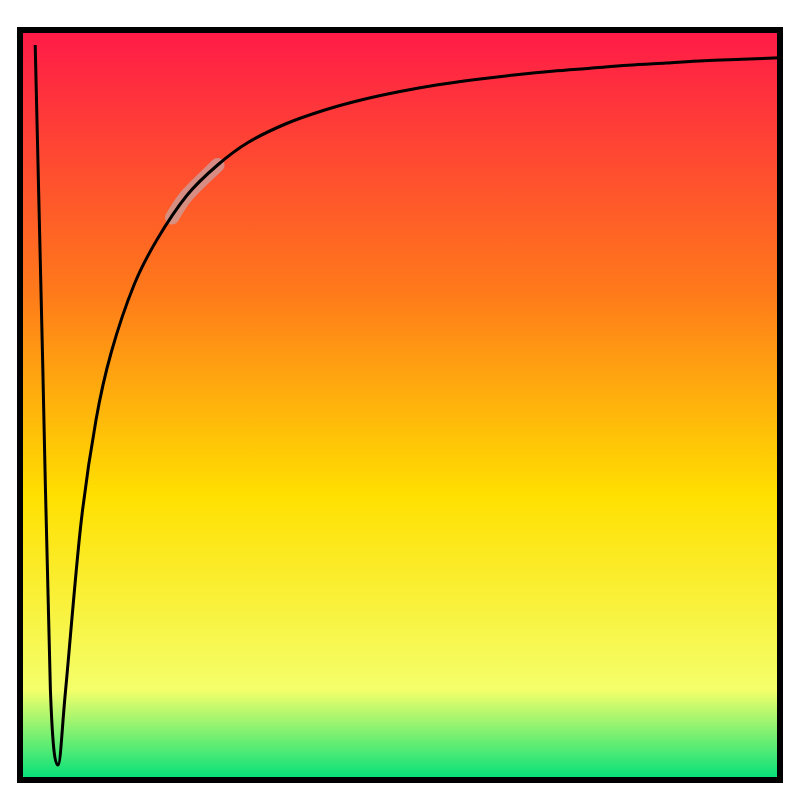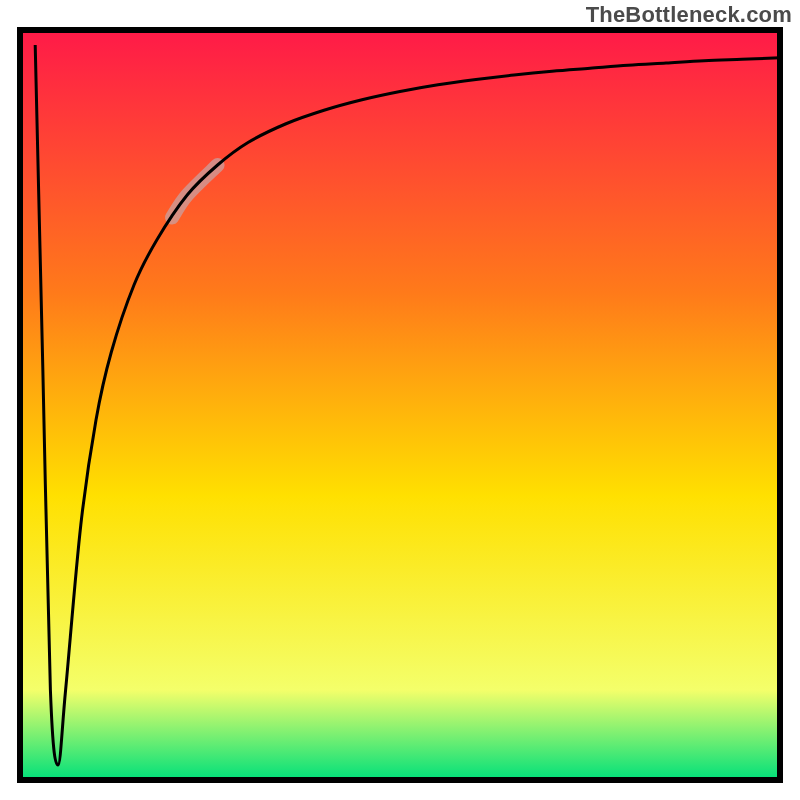--- a/index.html
+++ b/index.html
@@ -28,21 +28,20 @@
   }
   svg {
     display: block;
   }
 </style>
 </head>
 <body>
 
 <div class="frame">
 
-  <div class="watermark">TheBottleneck.com</div>
 
   <svg width="800" height="800" viewBox="0 0 800 800">
     <defs>
       <linearGradient id="bg-grad" x1="0" y1="0" x2="0" y2="1">
         <stop id="stop-top" offset="0%" stop-color="#ff1a48"></stop>
         <stop id="stop-upper" offset="35%" stop-color="#ff7a1a"></stop>
         <stop id="stop-mid" offset="62%" stop-color="#ffe000"></stop>
         <stop id="stop-low" offset="88%" stop-color="#f4ff6a"></stop>
         <stop id="stop-bottom" offset="100%" stop-color="#00e07a"></stop>
       </linearGradient>

